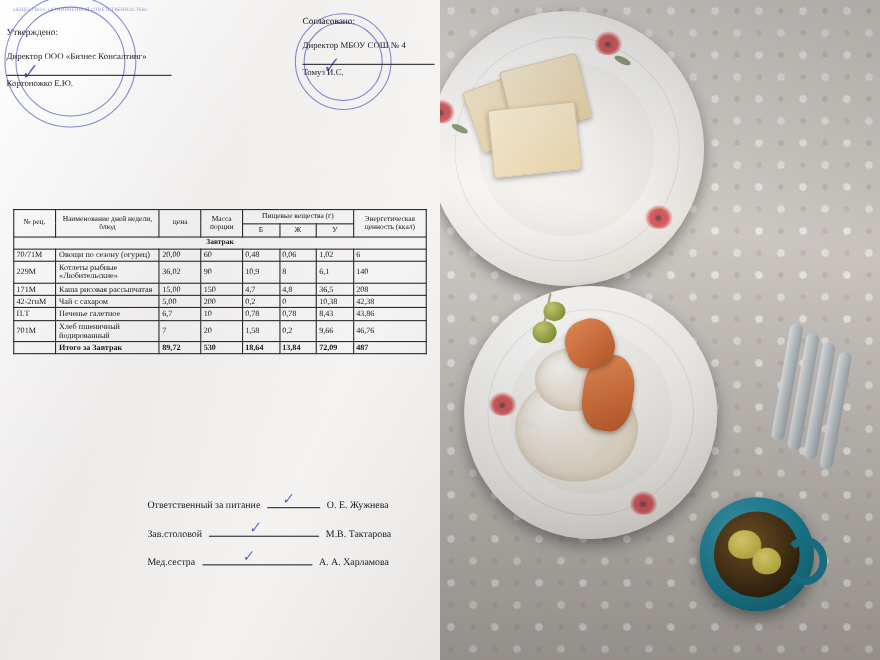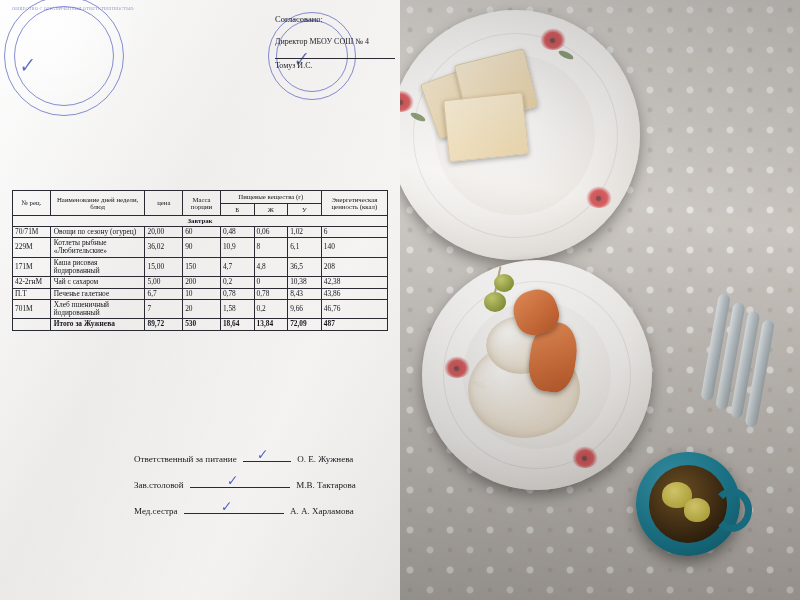--- a/index.html
+++ b/index.html
@@ -126,20 +126,26 @@
       <div class="stamp s1"></div>
       <div class="stamp s1b"></div>
       <div class="stamp-txt" style="left:12px;top:6px;">ОБЩЕСТВО С ОГРАНИЧЕННОЙ ОТВЕТСТВЕННОСТЬЮ</div>
       <div class="stamp s2"></div>
       <div class="stamp s2b"></div>
       <div class="stamp-txt" style="left:283px;top:18px;">МБОУ СОШ № 4</div>
       <div class="sig" style="left:18px;top:54px;">✓</div>
       <div class="sig" style="left:292px;top:48px;">✓</div>
 
       <div class="hdr">
+        <div class="col c1">
+          <div class="ttl">Утверждено:</div>
+          <div class="nm2">Директор ООО «Бизнес Консалтинг»</div>
+          <div class="ln"></div>
+          <div class="nm">Кортоножко Е.Ю.</div>
+        </div>
         <div class="col c2">
           <div class="ttl">Согласовано:</div>
           <div class="nm2">Директор МБОУ СОШ № 4</div>
           <div class="ln" style="width:120px;"></div>
           <div class="nm">Томуз И.С.</div>
         </div>
       </div>
 
 
       <table class="menu">
@@ -178,21 +184,21 @@
             <td class="c-name">Котлеты рыбные «Любительские»</td>
             <td class="c-ctr">36,02</td>
             <td class="c-ctr">90</td>
             <td class="c-ctr">10,9</td>
             <td class="c-ctr">8</td>
             <td class="c-ctr">6,1</td>
             <td class="c-ctr">140</td>
           </tr>
           <tr>
             <td class="c-ctr">171М</td>
-            <td class="c-name">Каша рисовая йодированный</td>
+            <td class="c-name">Каша рисовая рассыпчатая</td>
             <td class="c-ctr">15,00</td>
             <td class="c-ctr">150</td>
             <td class="c-ctr">4,7</td>
             <td class="c-ctr">4,8</td>
             <td class="c-ctr">36,5</td>
             <td class="c-ctr">208</td>
           </tr>
           <tr>
             <td class="c-ctr">42-2гнМ</td>
             <td class="c-name">Чай с сахаром</td>
@@ -219,21 +225,21 @@
             <td class="c-ctr">7</td>
             <td class="c-ctr">20</td>
             <td class="c-ctr">1,58</td>
             <td class="c-ctr">0,2</td>
             <td class="c-ctr">9,66</td>
             <td class="c-ctr">46,76</td>
           </tr>
 
           <tr class="total">
             <td class="c-ctr"></td>
-            <td class="c-name">Итого за Жужнева</td>
+            <td class="c-name">Итого за Завтрак</td>
             <td class="c-ctr">89,72</td>
             <td class="c-ctr">530</td>
             <td class="c-ctr">18,64</td>
             <td class="c-ctr">13,84</td>
             <td class="c-ctr">72,09</td>
             <td class="c-ctr">487</td>
           </tr>
         </tbody>
       </table>
 

